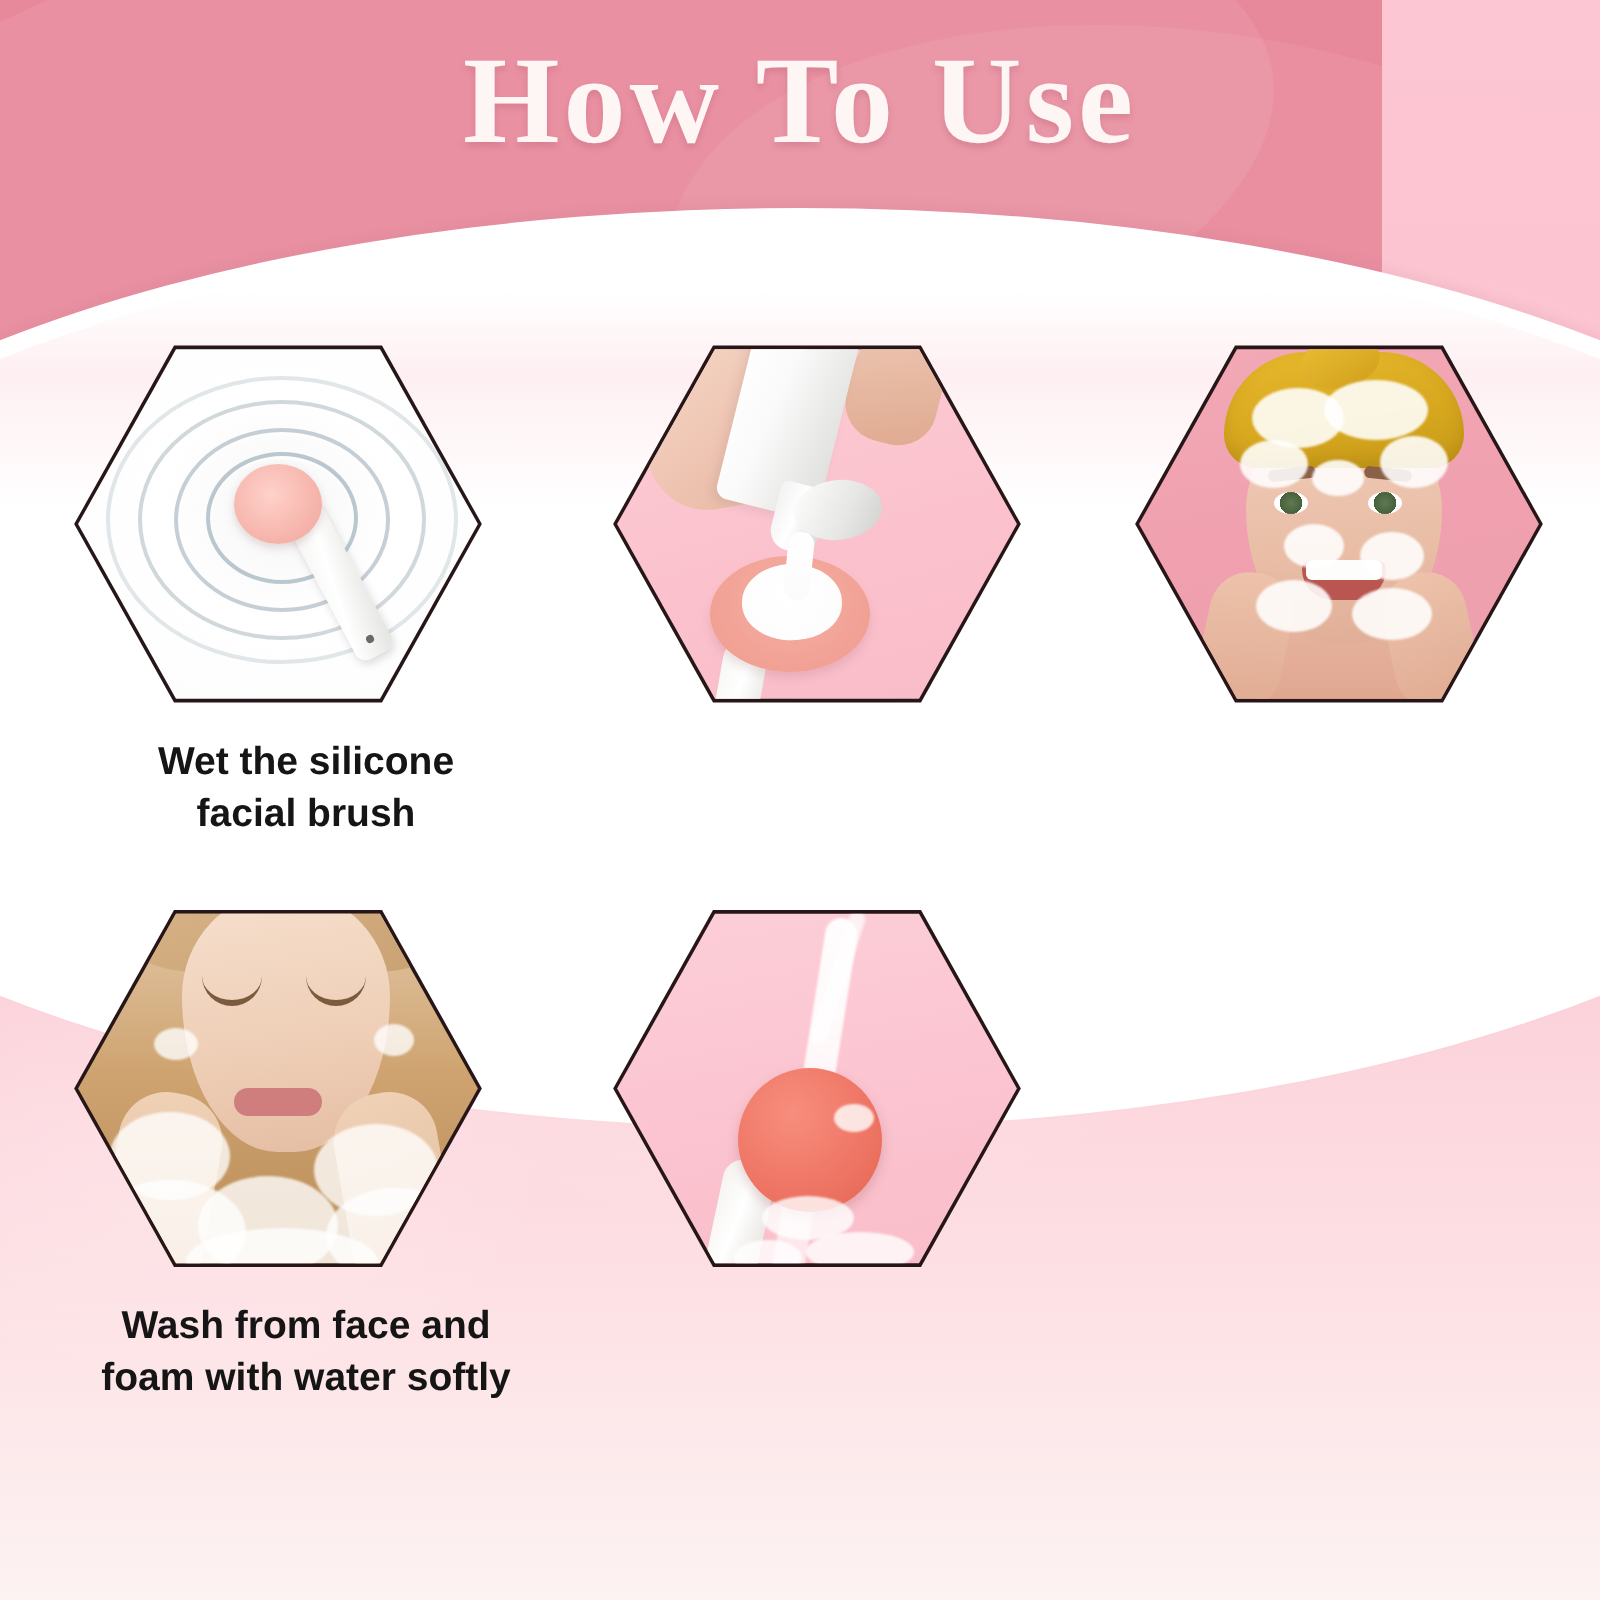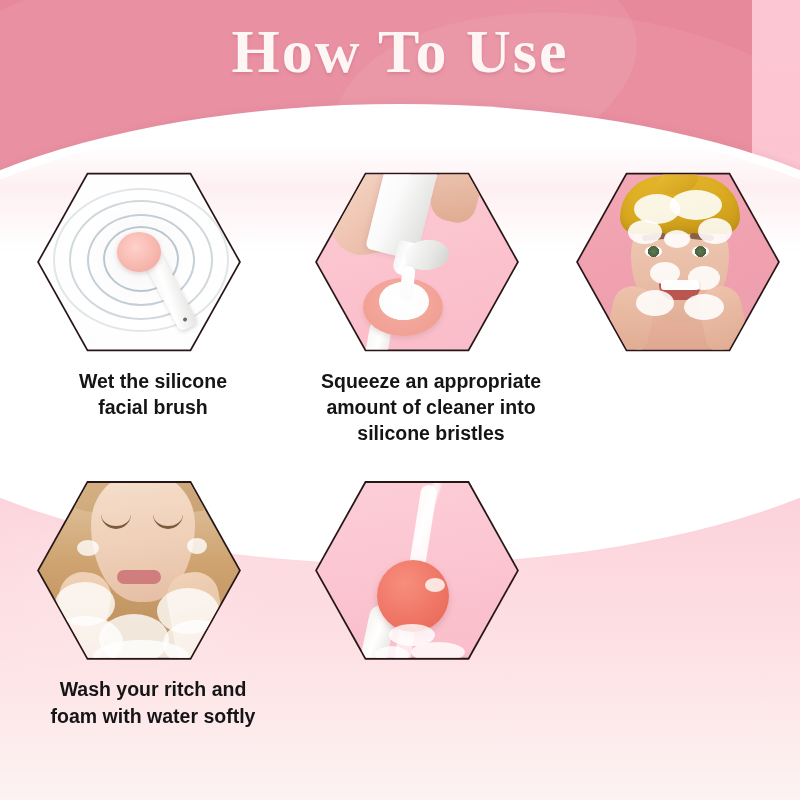--- a/index.html
+++ b/index.html
@@ -23,21 +23,21 @@
       radial-gradient(ellipse 420px 260px at 46% 54%, rgba(255,255,255,0.30) 0%, rgba(255,255,255,0.0) 70%),
       radial-gradient(ellipse 300px 200px at 85% 34%, rgba(255,255,255,0.22) 0%, rgba(255,255,255,0.0) 72%),
       radial-gradient(ellipse 260px 170px at 12% 72%, rgba(255,255,255,0.20) 0%, rgba(255,255,255,0.0) 72%),
       linear-gradient(180deg, #fcc6d2 0%, #fcc3d0 28%, #fccfd8 58%, #fde0e4 80%, #fdeced 93%, #fdf3f2 100%);
   }
 
   
   .header {
     position: absolute;
     top: 0; left: 0;
-    width: 752px;
+    width: 691px;
     height: 175px;
     overflow: hidden;
   }
   .header-bg {
     position: absolute;
     inset: 0;
     background:
       linear-gradient(115deg, rgba(255,255,255,0.10) 0%, rgba(255,255,255,0.0) 48%),
       linear-gradient(180deg, #e9899b 0%, #e8869a 55%, #e7soon 100%);
     background-color: #e8899b;
@@ -566,23 +566,20 @@
             <div class="tube"></div>
             <div class="nozzle"></div>
             <div class="cap"></div>
             <div class="handle2"></div>
             <div class="brush2"></div>
             <div class="foam2"></div>
             <div class="stream"></div>
           </div>
         </div>
       </div>
-      <div class="caption">Squeeze an appropriate
-amount of cleaner into
-silicone bristles</div>
     </div>
 
     <div class="cell">
       <div class="hex-wrap">
         <div class="hex"></div>
         <div class="hex-inner">
           <div class="hex-photo ph3">
             <div class="neck"></div>
             <div class="face"></div>
             <div class="turban"></div>
@@ -624,21 +621,21 @@
             <div class="splash" style="left:10px;  top:138px; width:76px; height:52px;"></div>
             <div class="splash" style="left:120px; top:110px; width:62px; height:46px;"></div>
             <div class="splash" style="left:126px; top:142px; width:70px; height:48px;"></div>
             <div class="splash" style="left:62px;  top:136px; width:70px; height:50px;"></div>
             <div class="splash" style="left:56px;  top:162px; width:96px; height:34px;"></div>
             <div class="splash" style="left:40px;  top:62px;  width:22px; height:16px;"></div>
             <div class="splash" style="left:150px; top:60px;  width:20px; height:16px;"></div>
           </div>
         </div>
       </div>
-      <div class="caption">Wash your ritch and
+      <div class="caption">Wash from face and
 foam with water softly</div>
     </div>
 
     <div class="cell r2">
       <div class="hex-wrap">
         <div class="hex"></div>
         <div class="hex-inner">
           <div class="hex-photo ph6">
             <div class="water6"></div>
             <div class="water6b"></div>

